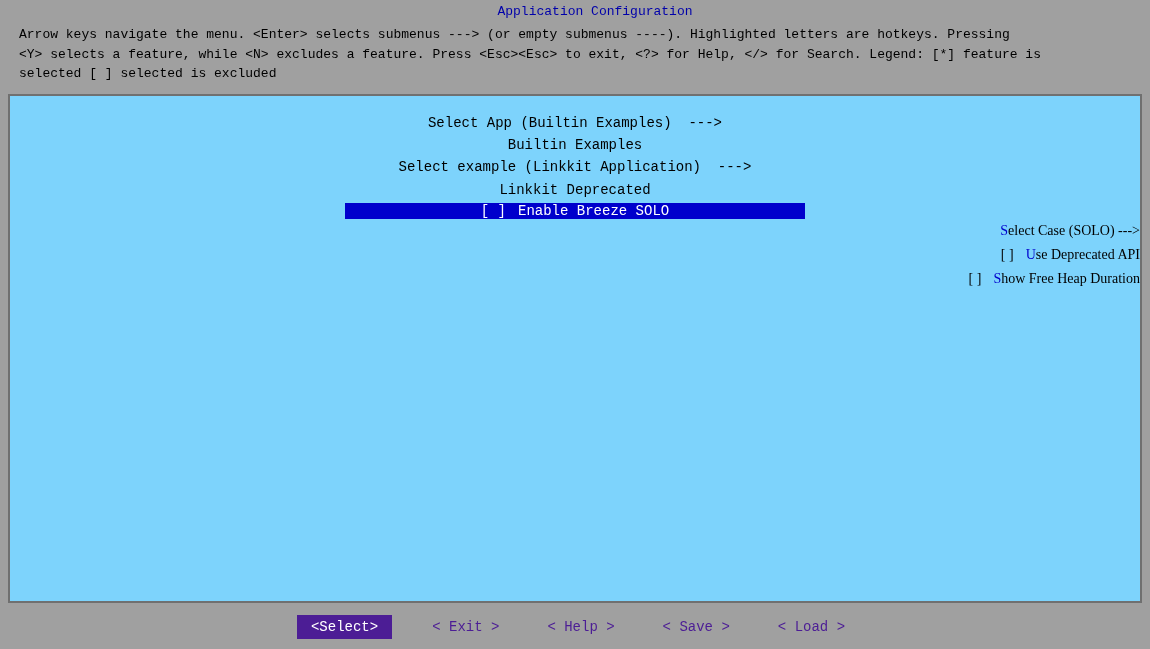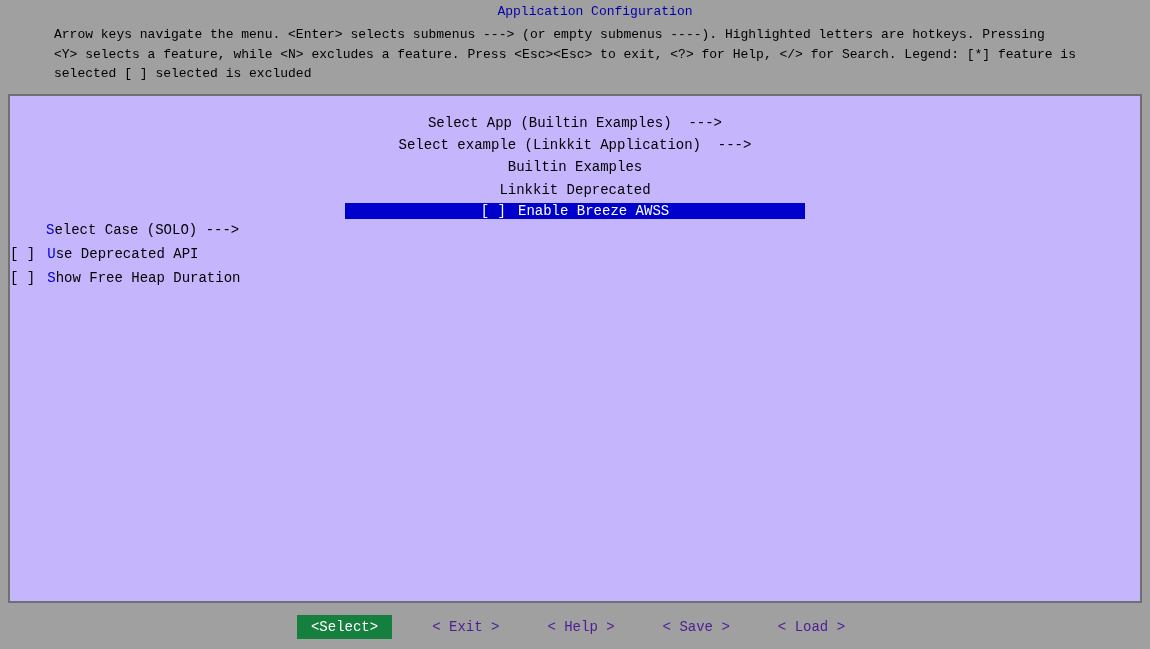--- a/index.html
+++ b/index.html
@@ -21,54 +21,54 @@
       padding: 4px 0 2px 0;
       color: #0000aa;
       font-size: 13px;
       flex-shrink: 0;
       margin-left: 40px;
     }
 
     #help-text {
       background: #a0a0a0;
       color: #000000;
-      padding: 4px 10px 6px 26px;
+      padding: 4px 10px 6px 19px;
       line-height: 1.5;
       font-size: 13px;
       flex-shrink: 0;
-      margin-left: 28px;
     }
 
     #main-area {
       flex: 1;
       margin: 4px 8px 4px 8px;
-      background: #c4b5fd;
+      background: #7dd3fc;
       border: 2px solid #707070;
       overflow: hidden;
       display: flex;
       flex-direction: column;
       align-items: center;
       padding: 16px 0 8px 0;
     }
 
     .menu-line {
       width: 100%;
       color: #000;
       font-size: 14px;
       line-height: 1.6;
       text-align: center;
       white-space: pre;
     }
 
     .menu-row {
       display: flex;
       align-items: center;
-      justify-content: flex-start;
+      justify-content: flex-end;
       width: 100%;
       line-height: 1.7;
+      font-family: Liberation Serif, serif;
     }
 
     .checkbox {
       color: #000;
       font-size: 14px;
       margin-right: 4px;
     }
 
     .menu-item-text {
       color: #000;
@@ -98,21 +98,21 @@
       background: #a0a0a0;
       display: flex;
       justify-content: center;
       align-items: center;
       gap: 32px;
       padding: 8px 0 10px 0;
       flex-shrink: 0;
     }
 
     .bottom-btn {
-      background: #15803d;
+      background: #4c1d95;
       color: #ffffff;
       padding: 4px 14px;
       font-family: 'Courier New', Courier, monospace;
       font-size: 14px;
       border: none;
       cursor: pointer;
     }
 
     .bottom-btn-plain {
       color: #4c1d95;
@@ -133,28 +133,28 @@
 
 <div id="help-text">
   <div>Arrow keys navigate the menu.  &lt;Enter&gt; selects submenus ---&gt; (or empty submenus ----).  Highlighted letters are hotkeys.  Pressing</div>
   <div>&lt;Y&gt; selects a feature, while &lt;N&gt; excludes a feature.  Press &lt;Esc&gt;&lt;Esc&gt; to exit, &lt;?&gt; for Help, &lt;/&gt; for Search.  Legend: [*] feature is</div>
   <div>selected  [ ] selected is excluded</div>
 </div>
 
 <div id="main-area">
 
   <div class="menu-line">Select App (Builtin Examples)  ---&gt;</div>
+  <div class="menu-line">Builtin Examples</div>
   <div class="menu-line">Select example (Linkkit Application)  ---&gt;</div>
-  <div class="menu-line">Builtin Examples</div>
   <div class="menu-line">Linkkit Deprecated</div>
 
   <div class="highlighted-row" style="margin-top:2px;">
     <span class="checkbox">[ ]</span>
     <span style="width:8px;display:inline-block;"></span>
-    <span class="menu-item-text">Enable Breeze AWSS</span>
+    <span class="menu-item-text">Enable Breeze SOLO</span>
   </div>
 
   <div class="menu-row">
     <span style="display:inline-block;width:36px;"></span>
     <span class="menu-item-text"><span style="color:#0000cc;">S</span>elect Case (SOLO)  ---&gt;</span>
   </div>
 
   <div class="menu-row">
     <span class="checkbox">[ ]</span>
     <span style="width:8px;display:inline-block;"></span>

